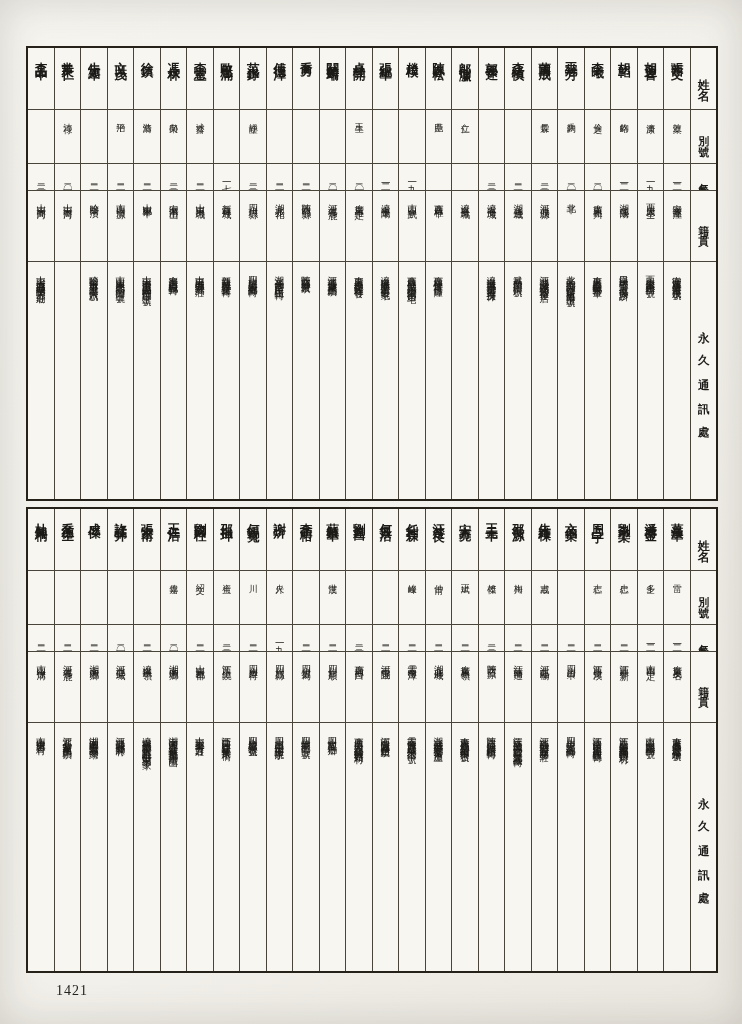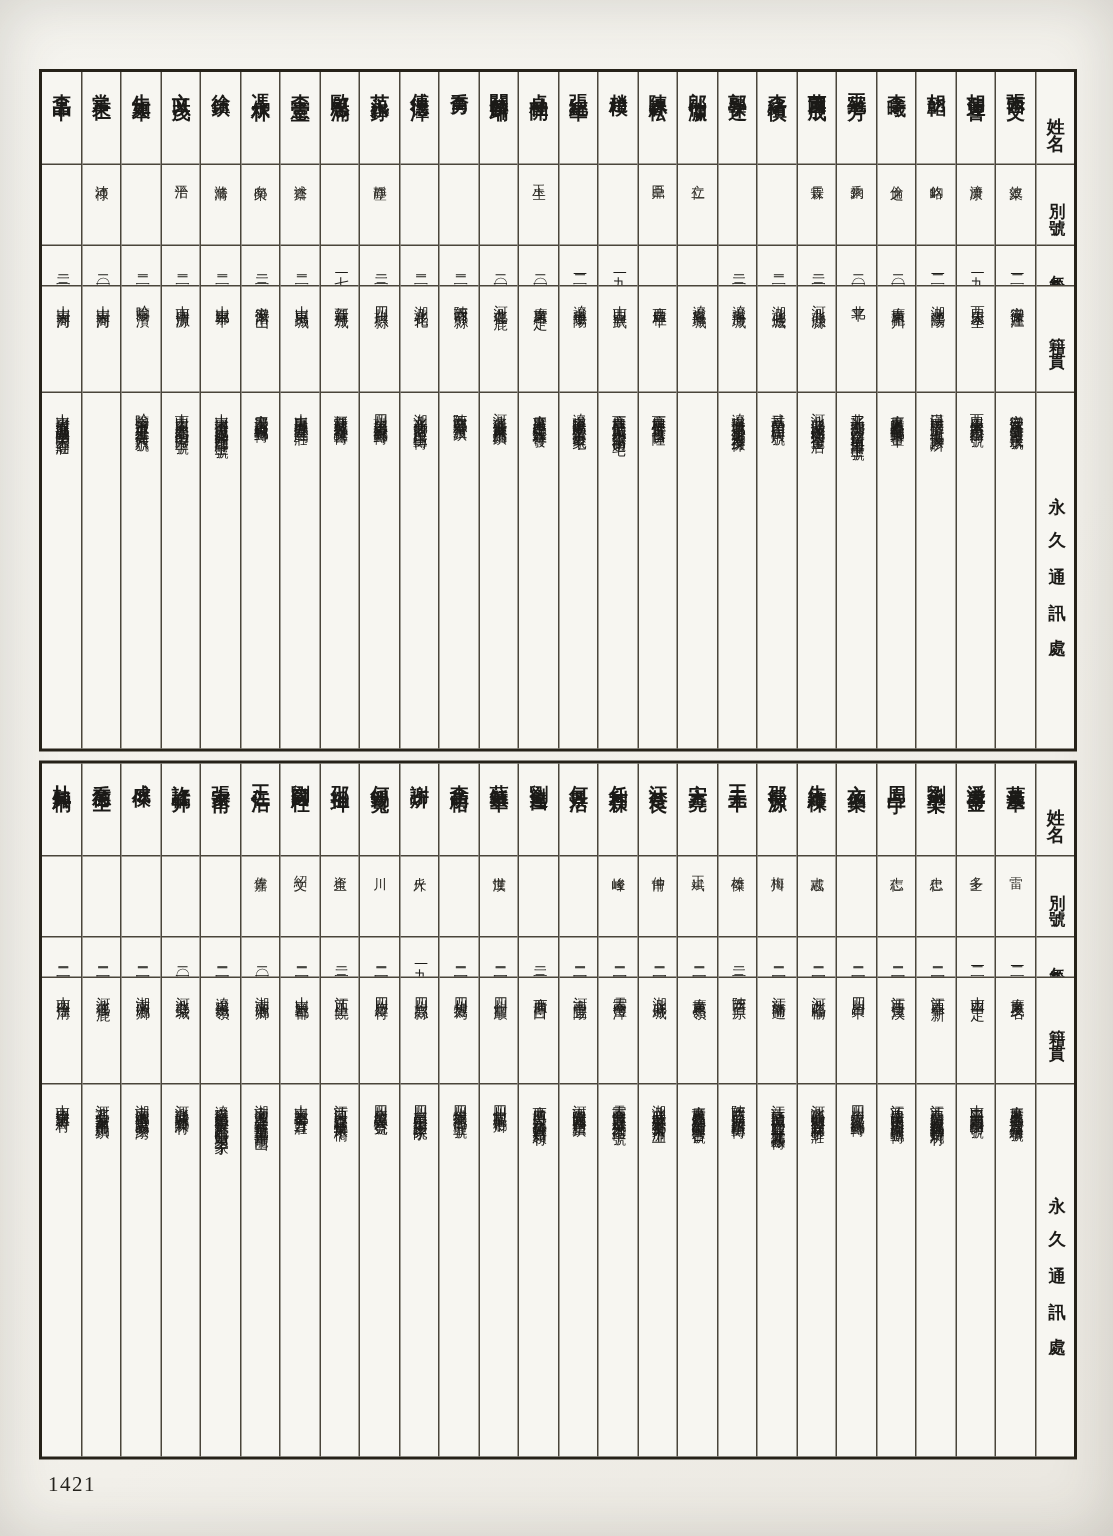--- a/index.html
+++ b/index.html
@@ -82,21 +82,21 @@
   }
   
   .header-col .cell { font-weight: bold; }
   .header-col .cell.name    { font-size: 12px;   letter-spacing: 10px; justify-content: center; padding-top: 0; }
   .header-col .cell.alias   { font-size: 11px;   letter-spacing: 10px; justify-content: center; padding-top: 0; color: #1b1a17; }
   .header-col .cell.age     { font-size: 10px;   letter-spacing: 2px; }
   .header-col .cell.origin  { font-size: 11px;   letter-spacing: 10px; justify-content: center; padding-top: 0; }
   .header-col .cell.address { font-size: 11.5px; letter-spacing: 24px; justify-content: center; padding-top: 0; line-height: normal; }
   .page-number {
     position: absolute;
-    left: 32px;
+    left: 56px;
     top: 983px;
     font-size: 14px;
     letter-spacing: 1px;
     color: #24221d;
   }
 </style>
 </head>
 <body>
 
 <div class="page">

